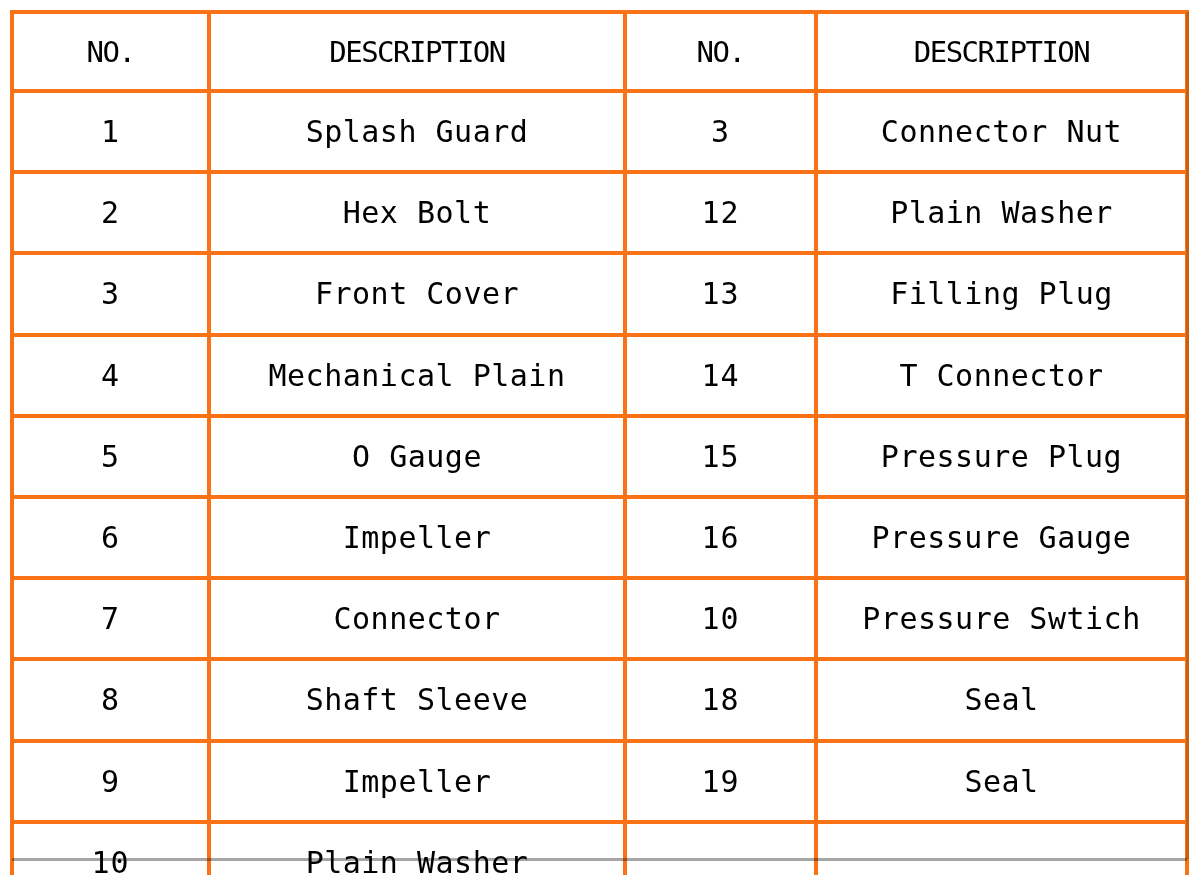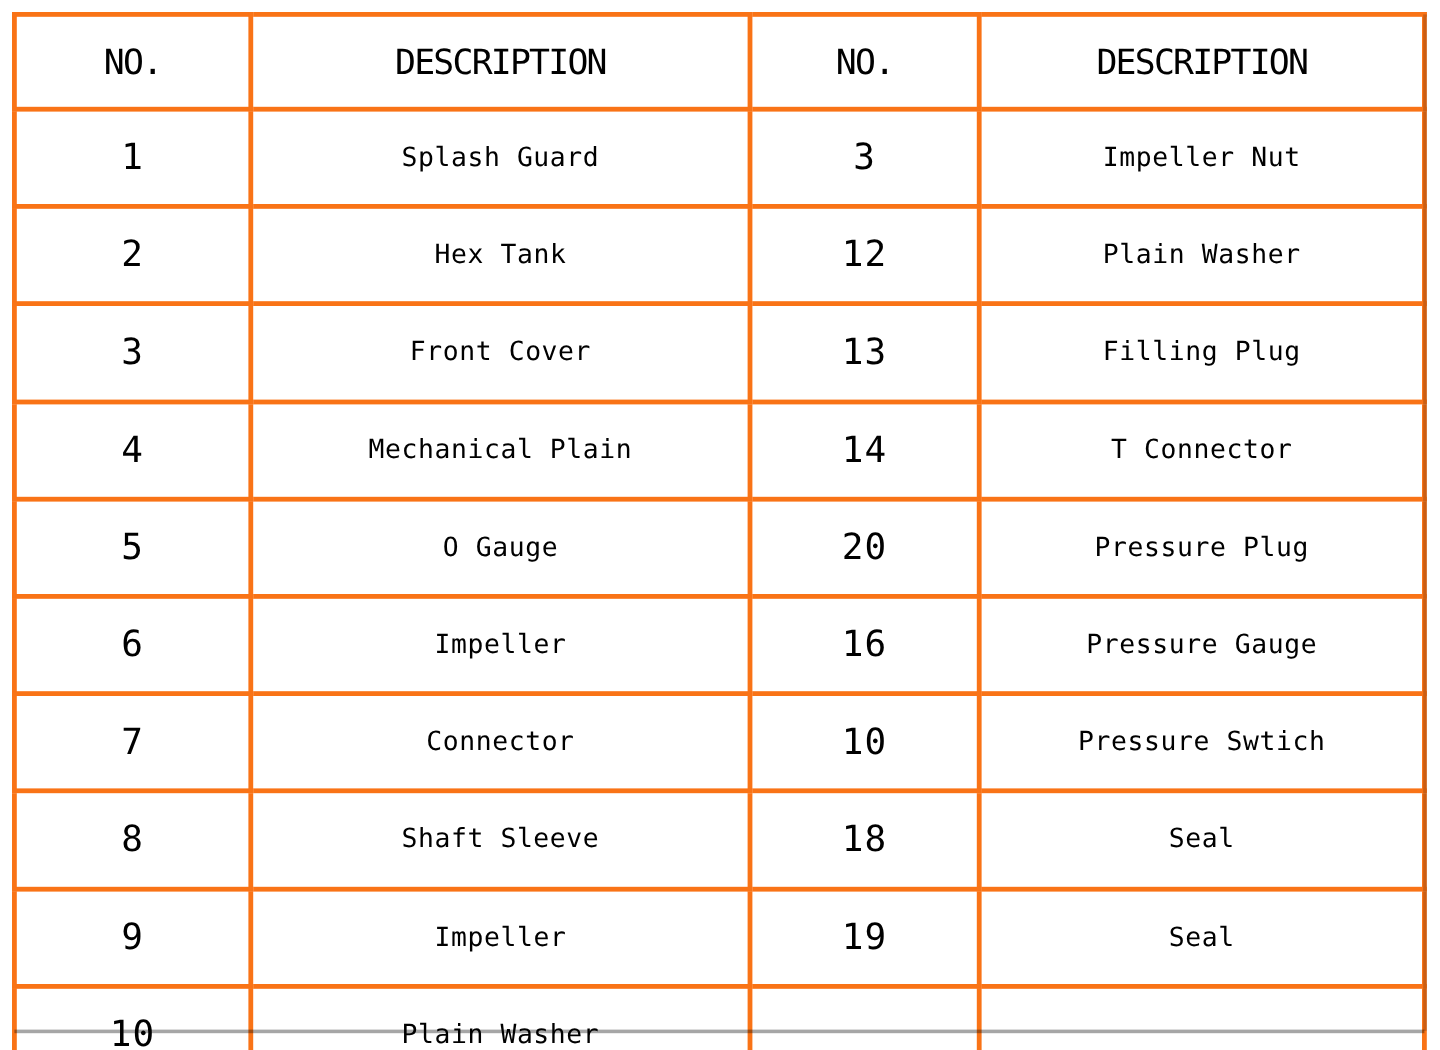--- a/index.html
+++ b/index.html
@@ -53,21 +53,21 @@
 
   thead th {
     height: 75px;
     font-size: 29px;
     letter-spacing: -1.5px;
     font-family: "DejaVu Sans Mono", "Liberation Mono", monospace;
   }
 
   tbody td {
     height: 77.2px;
-    font-size: 22px;
+    font-size: 30px;
     letter-spacing: 0.5px;
   }
 
   tbody td.num-cell {
     font-size: 30px;
     letter-spacing: 1px;
   }
 
   tbody tr.last-row td.empty-cell {
     
@@ -110,44 +110,44 @@
           <th>DESCRIPTION</th>
           <th>NO.</th>
           <th>DESCRIPTION</th>
         </tr>
       </thead>
       <tbody>
         <tr>
           <td class="num-cell">1</td>
           <td class="desc-cell">Splash Guard</td>
           <td class="num-cell">3</td>
-          <td class="desc-cell">Impeller Nut</td>
+          <td class="desc-cell">Connector Nut</td>
         </tr>
         <tr>
           <td class="num-cell">2</td>
-          <td class="desc-cell">Hex Tank</td>
+          <td class="desc-cell">Hex Bolt</td>
           <td class="num-cell">12</td>
           <td class="desc-cell">Plain Washer</td>
         </tr>
         <tr>
           <td class="num-cell">3</td>
           <td class="desc-cell">Front Cover</td>
           <td class="num-cell">13</td>
           <td class="desc-cell">Filling Plug</td>
         </tr>
         <tr>
           <td class="num-cell">4</td>
           <td class="desc-cell">Mechanical Plain</td>
           <td class="num-cell">14</td>
           <td class="desc-cell">T Connector</td>
         </tr>
         <tr>
           <td class="num-cell">5</td>
           <td class="desc-cell">O Gauge</td>
-          <td class="num-cell">20</td>
+          <td class="num-cell">15</td>
           <td class="desc-cell">Pressure Plug</td>
         </tr>
         <tr>
           <td class="num-cell">6</td>
           <td class="desc-cell">Impeller</td>
           <td class="num-cell">16</td>
           <td class="desc-cell">Pressure Gauge</td>
         </tr>
         <tr>
           <td class="num-cell">7</td>

